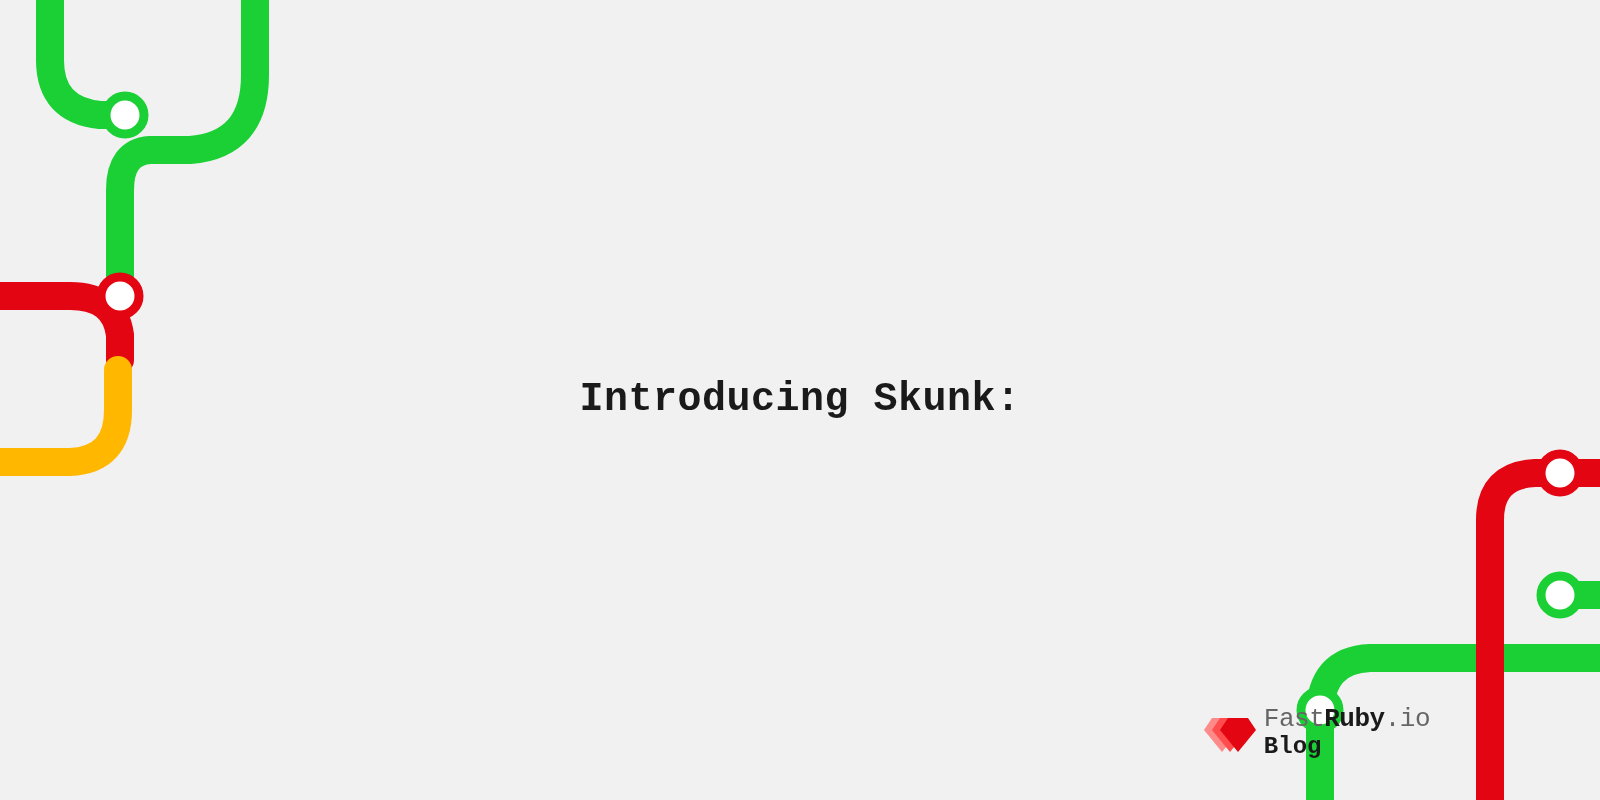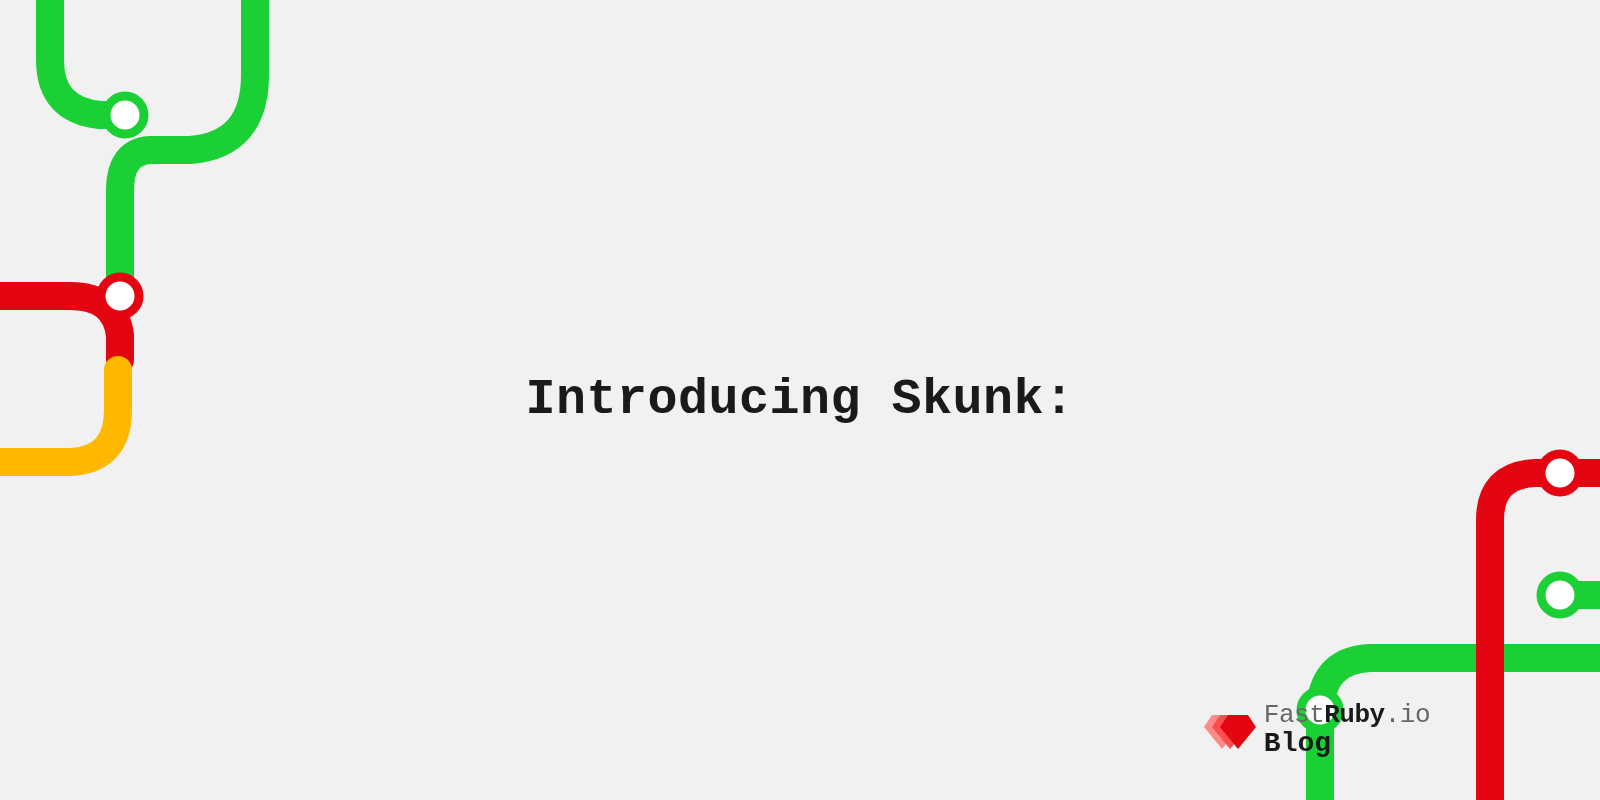--- a/index.html
+++ b/index.html
@@ -28,21 +28,21 @@
       position: absolute;
       width: 100%;
       top: 50%;
       left: 50%;
       transform: translate(-50%, -50%);
       text-align: center;
       z-index: 2;
     }
     
     .title-line {
-      font-size: 50px;
+      font-size: 40px;
       font-weight: bold;
       color: #1a1a1a;
       line-height: 1.4;
       margin: 16px 0;
       letter-spacing: 0.5px;
     }
     
     .logo-container {
       position: absolute;
       bottom: 40px;
@@ -70,21 +70,21 @@
       color: #666;
       letter-spacing: -0.5px;
     }
     
     .logo-brand .bold {
       font-weight: bold;
       color: #1a1a1a;
     }
     
     .logo-blog {
-      font-size: 28px;
+      font-size: 24px;
       font-weight: bold;
       color: #1a1a1a;
     }
   </style>
 </head>
 <body>
 
 <div class="decorations">
   <svg width="1600" height="800">
 

